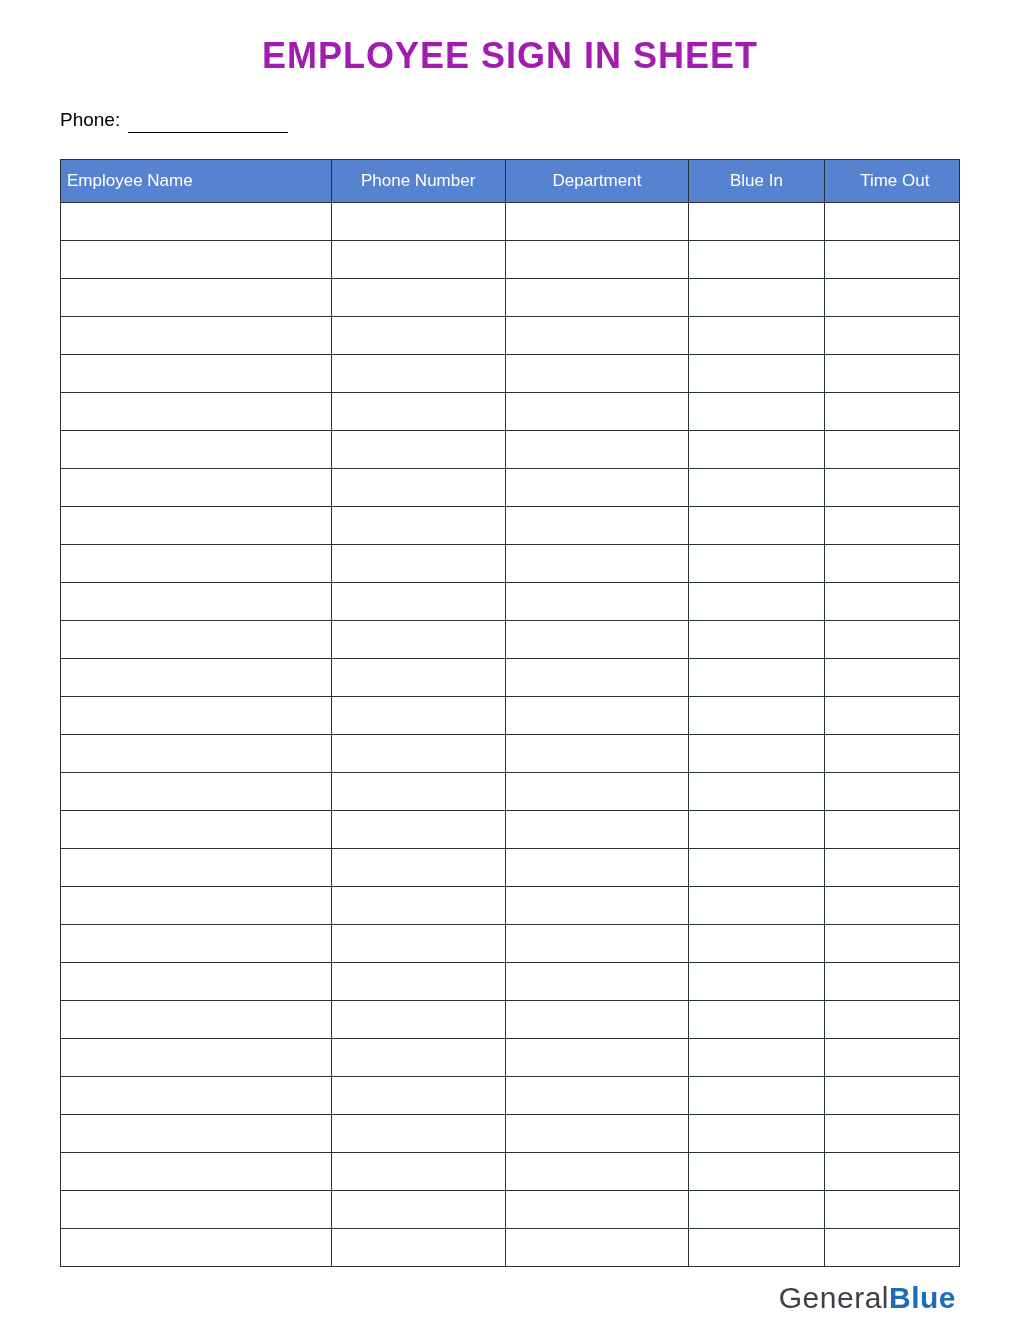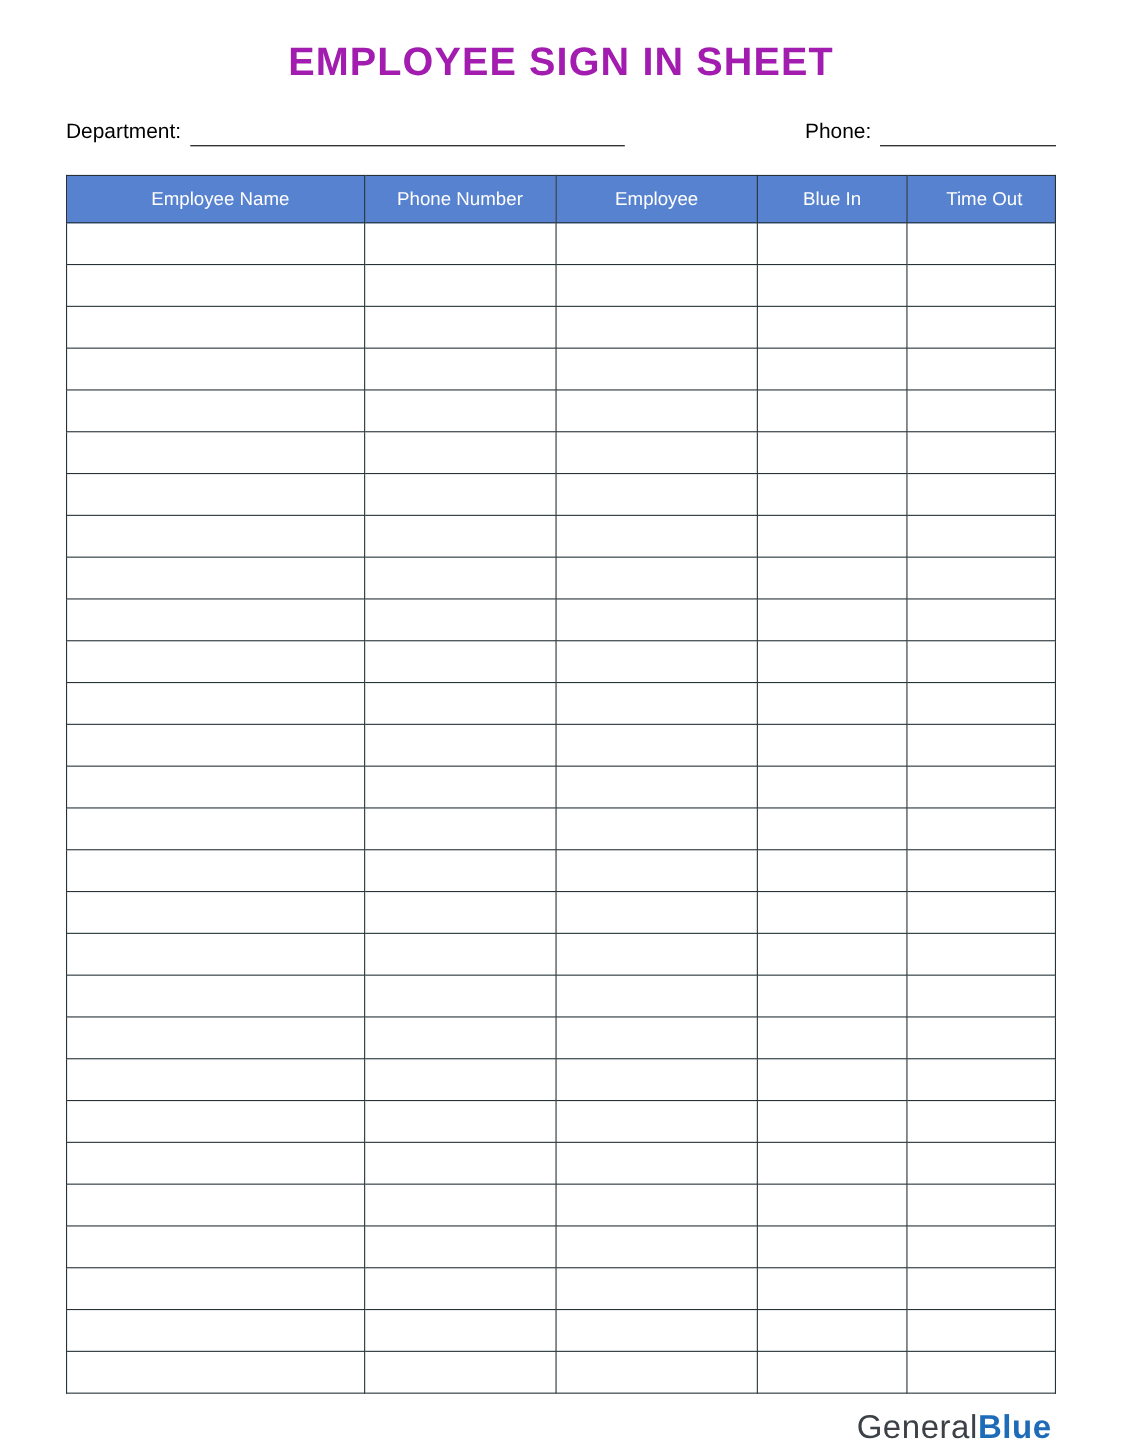--- a/index.html
+++ b/index.html
@@ -54,22 +54,22 @@
   }
   thead th {
     background: #5782d0;
     color: #ffffff;
     font-weight: normal;
     font-size: 17px;
     padding: 11px 10px;
     border: 1px solid #263238;
   }
   thead th:first-child {
-    text-align: center;
-    padding-left: 19px;
+    text-align: left;
+    padding-left: 6px;
   }
   tbody td {
     border: 1px solid #263238;
     height: 38px;
   }
   .col-name { width: 28%; }
   .col-phone { width: 18%; }
   .col-sig { width: 19%; }
   .col-in { width: 14%; }
   .col-out { width: 14%; padding-left: 16px; }
@@ -97,35 +97,31 @@
     font-weight: 600;
   }
 </style>
 </head>
 <body>
 
 <h1 class="title">EMPLOYEE SIGN IN SHEET</h1>
 
 <div class="meta-row">
   <div class="meta-field">
-    <span class="meta-label">Department:</span>
-    <span class="meta-line dept-line"></span>
-  </div>
-  <div class="meta-field">
     <span class="meta-label">Phone:</span>
     <span class="meta-line date-line"></span>
   </div>
 </div>
 
 <table>
   <thead>
     <tr>
       <th class="col-name">Employee Name</th>
       <th class="col-phone">Phone Number</th>
-      <th class="col-sig">Employee</th>
+      <th class="col-sig">Department</th>
       <th class="col-in">Blue In</th>
       <th class="col-out">Time Out</th>
     </tr>
   </thead>
   <tbody id="table-body">
   <tr>
         <td></td>
         <td></td>
         <td></td>
         <td></td>

